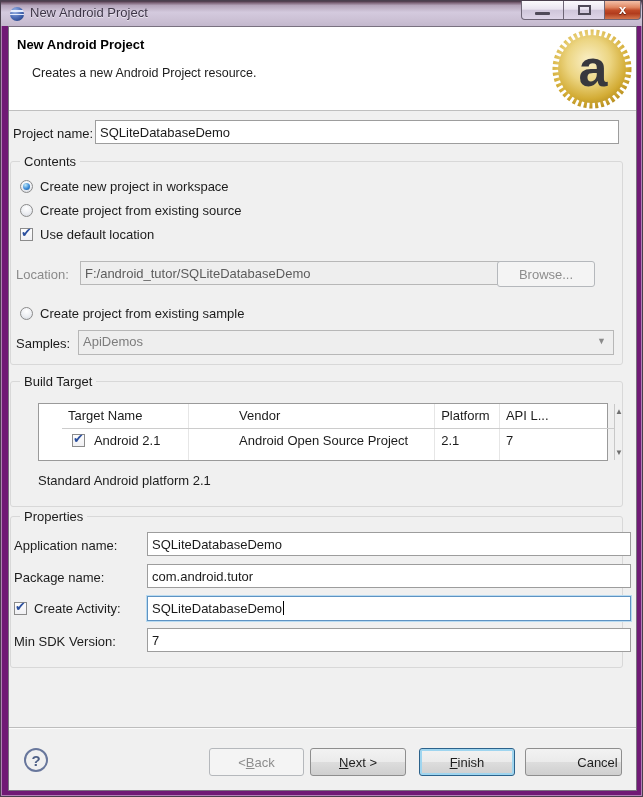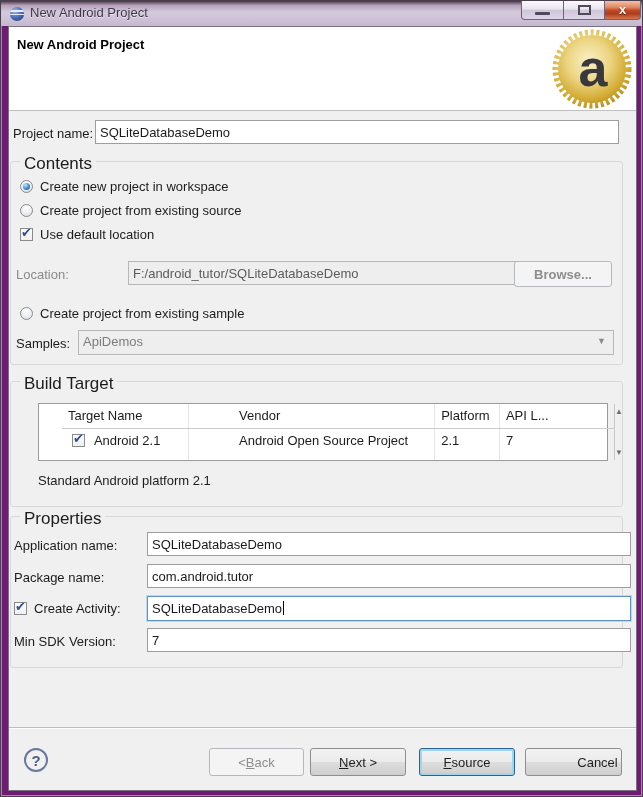--- a/index.html
+++ b/index.html
@@ -27,23 +27,23 @@
   
   .header{position:absolute;left:0;top:0;width:627px;height:84px;background:#fff;border-bottom:1px solid #bfbfbf;}
   .h-title{position:absolute;left:8px;top:10px;font-size:13px;font-weight:bold;color:#000;}
   .h-desc{position:absolute;left:23px;top:39px;font-size:12.5px;color:#1c1c1c;}
   .badge{position:absolute;right:3px;top:1px;width:82px;height:82px;}
   
   .lbl{position:absolute;font-size:13px;color:#1c1c1c;white-space:nowrap;}
   .lbl-dis{color:#8a8a8a;}
   .tbox{position:absolute;border:1px solid #9d9d9d;background:#fff;font-size:13px;color:#1a1a1a;
     padding:0 4px;height:24px;outline:none;}
-  .tbox-dis{background:#eeeeee;border-color:#b7b7b7;color:#5c5c5c;margin-left:48px;}
+  .tbox-dis{background:#eeeeee;border-color:#b7b7b7;color:#5c5c5c;}
   .fs{position:absolute;border:1px solid #d8d8d8;border-radius:3px;background:transparent;}
-  .legend{position:absolute;font-size:17px;color:#1c1c1c;background:#f0f0f0;padding:0 4px;}
+  .legend{position:absolute;font-size:13px;color:#1c1c1c;background:#f0f0f0;padding:0 4px;}
   .radio{position:absolute;width:13px;height:13px;border-radius:50%;border:1px solid #8b8b8b;
     background:radial-gradient(circle at 50% 30%,#fff,#eceef2 55%,#d2d6dc);}
   .radio.sel::after{content:"";position:absolute;left:2px;top:2px;width:7px;height:7px;border-radius:50%;
     background:radial-gradient(circle at 35% 30%,#bfe9f7,#3c8bd8 55%,#17578f);}
   .cb{position:absolute;width:13px;height:13px;border:1px solid #8b8b8b;background:linear-gradient(#fdfdfd,#f0f0f3);}
   .cb .tick{position:absolute;left:0px;top:-4px;font-size:13px;color:#2b4f9e;}
   .opt-lbl{position:absolute;font-size:13px;color:#1c1c1c;white-space:nowrap;}
   .btn{position:absolute;height:28px;border:1px solid #8e8e8e;border-radius:3px;font-size:13px;color:#1e1e1e;
     background:linear-gradient(#f2f2f2 0%,#ebebeb 49%,#dddddd 51%,#cfcfcf 100%);
     display:flex;align-items:center;justify-content:center;}
@@ -93,20 +93,21 @@
       <div class="wbtn wbtn-close">
         <div class="glyph-close">x</div>
       </div>
     </div>
   </div>
 
   <div class="dialog">
 
     <div class="header">
       <div class="h-title">New Android Project</div>
+      <div class="h-desc">Creates a new Android Project resource.</div>
       <svg class="badge" viewBox="0 0 82 82">
         <defs>
           <radialGradient id="gold" cx="45%" cy="38%" r="70%">
             <stop offset="0%" stop-color="#faf0c8"></stop>
               <stop offset="45%" stop-color="#ecd582"></stop>
             <stop offset="80%" stop-color="#d3ac35"></stop>
               <stop offset="100%" stop-color="#b38a1d"></stop>
           </radialGradient>
         </defs>
         <circle cx="41" cy="41" r="36" fill="none" stroke="url(#gold)" stroke-width="7" stroke-dasharray="3 2.6"></circle>
@@ -127,21 +128,21 @@
     <div class="radio" style="left:11px;top:177px;"></div>
     <div class="opt-lbl" style="left:31px;top:176px;">Create project from existing source</div>
 
     <div class="cb" style="left:11px;top:201px;">
       <span class="tick">✔</span>
     </div>
     <div class="opt-lbl" style="left:31px;top:200px;">Use default location</div>
 
     <div class="lbl lbl-dis" style="left:7px;top:240px;">Location:</div>
     <input class="tbox tbox-dis" style="left: 71px; top: 234px; width: 424px;" readonly="" value="F:/android_tutor/SQLiteDatabaseDemo">
-    <div class="btn btn-dis" style="left:505px;top:234px;width:98px;height:26px;font-weight:bold;">
+    <div class="btn btn-dis" style="left:488px;top:234px;width:98px;height:26px;">
       <span>Browse...</span>
     </div>
 
     <div class="radio" style="left:11px;top:280px;"></div>
     <div class="opt-lbl" style="left:31px;top:279px;">Create project from existing sample</div>
 
     <div class="lbl" style="left:7px;top:309px;">Samples:</div>
     <div class="combo" style="left:69px;top:303px;width:536px;">
       <span>ApiDemos</span>
       <span class="arrow">▼</span>
@@ -208,20 +209,20 @@
         <span>ack</span>
     </div>
     <div class="btn" style="left:301px;top:721px;width:96px;">
       <span></span>
         <span class="mn">N</span>
         <span>ext &gt;</span>
     </div>
     <div class="btn btn-default" style="left:410px;top:721px;width:96px;">
       <span></span>
         <span class="mn">F</span>
-        <span>source</span>
+        <span>inish</span>
     </div>
     <div class="btn" style="left:516px;top:721px;width:97px;padding-left:48px;">
       <span>Cancel</span>
     </div>
 
   </div>
 </div>
 
 </body></html>

